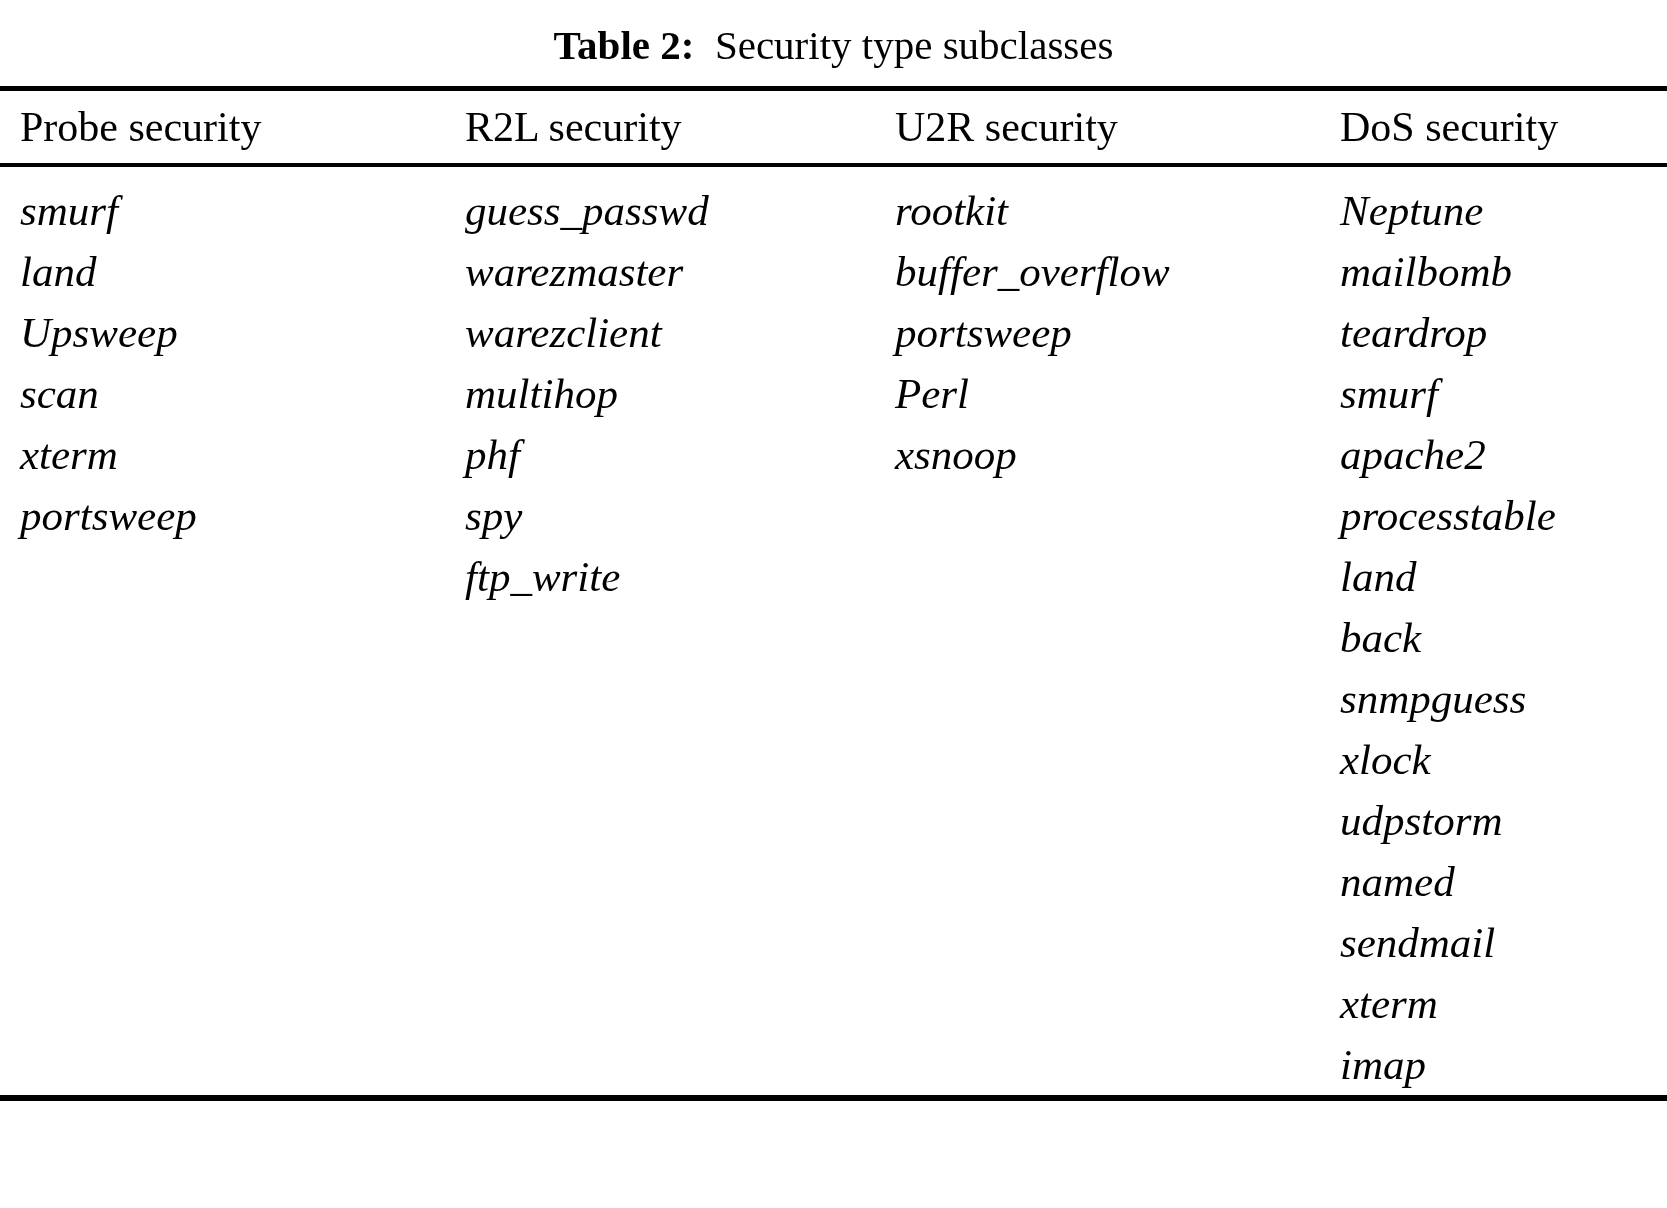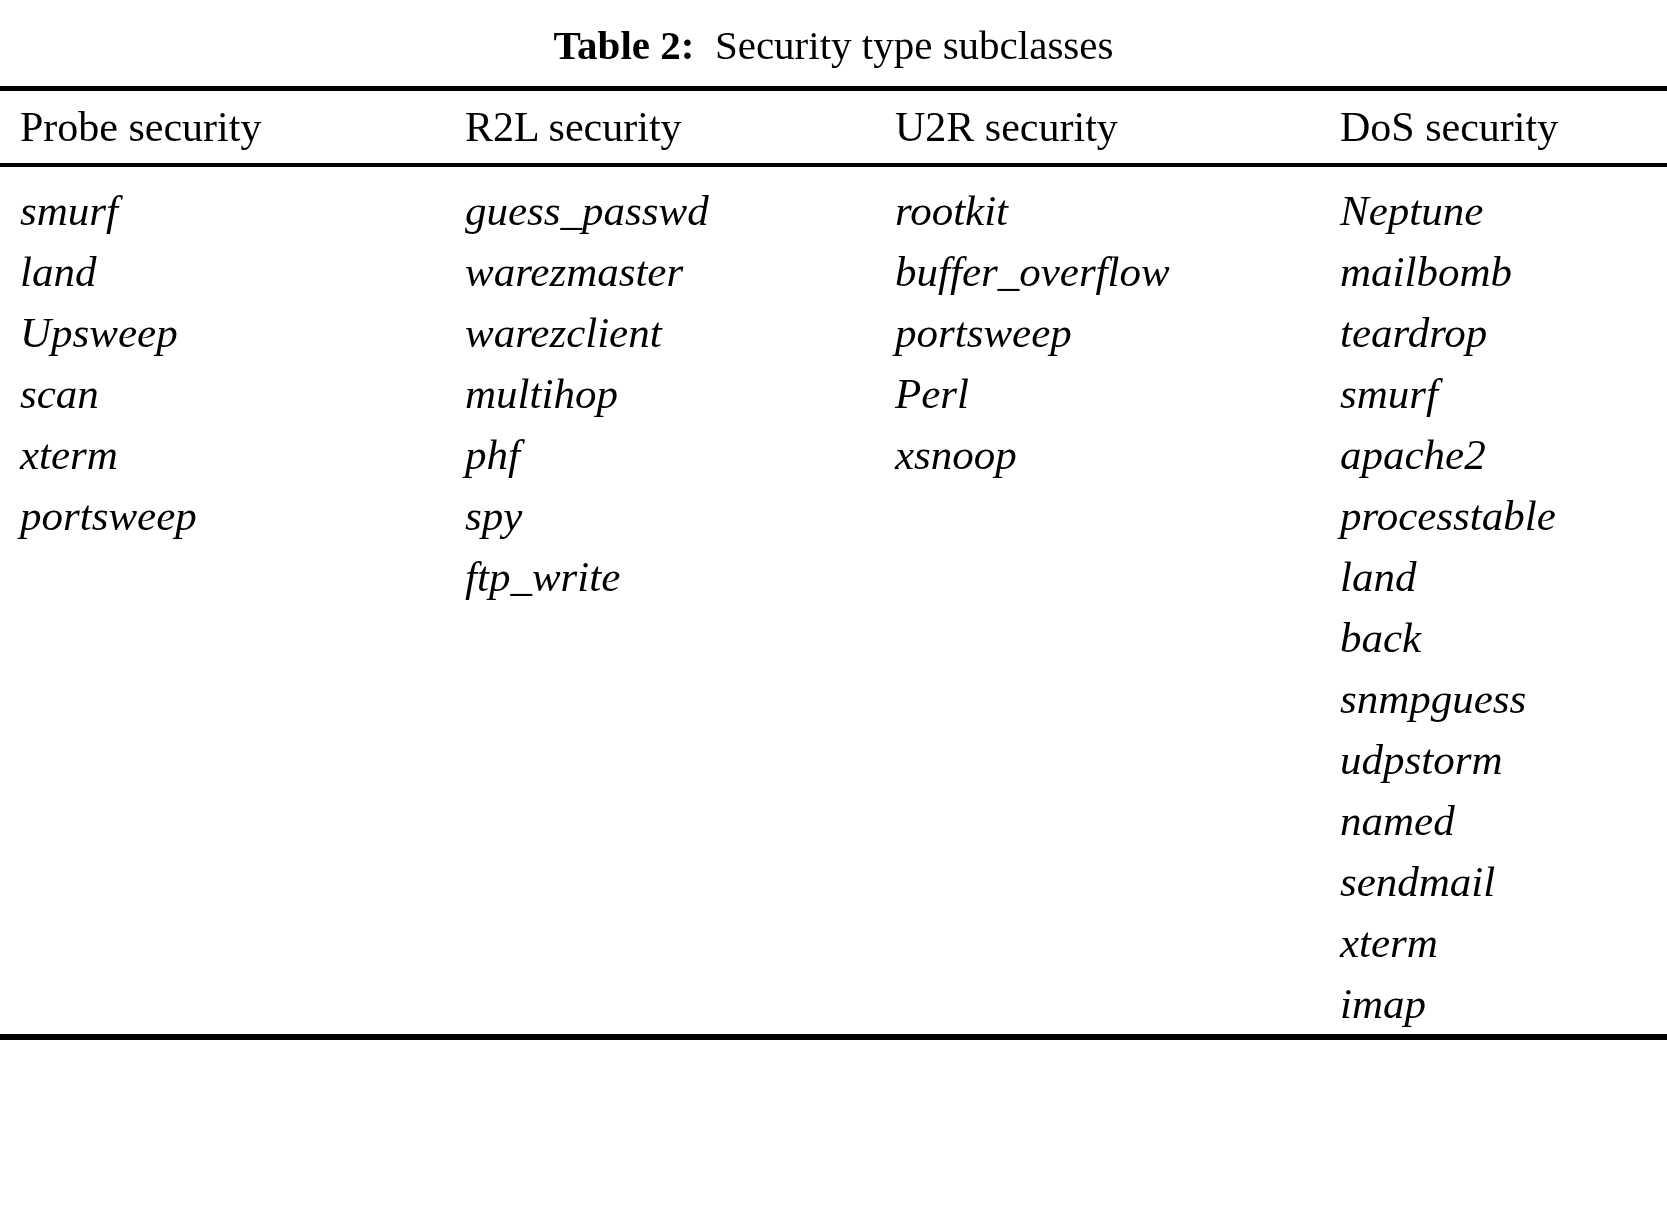--- a/index.html
+++ b/index.html
@@ -105,20 +105,21 @@
       <div class="col">
         <div class="td">Neptune</div>
         <div class="td">mailbomb</div>
         <div class="td">teardrop</div>
         <div class="td">smurf</div>
         <div class="td">apache2</div>
         <div class="td">processtable</div>
         <div class="td">land</div>
         <div class="td">back</div>
         <div class="td">snmpguess</div>
+        <div class="td">xlock</div>
         <div class="td">udpstorm</div>
         <div class="td">named</div>
         <div class="td">sendmail</div>
         <div class="td">xterm</div>
         <div class="td">imap</div>
       </div>
     </div>
 
   <div class="rule bottom"></div>
 

